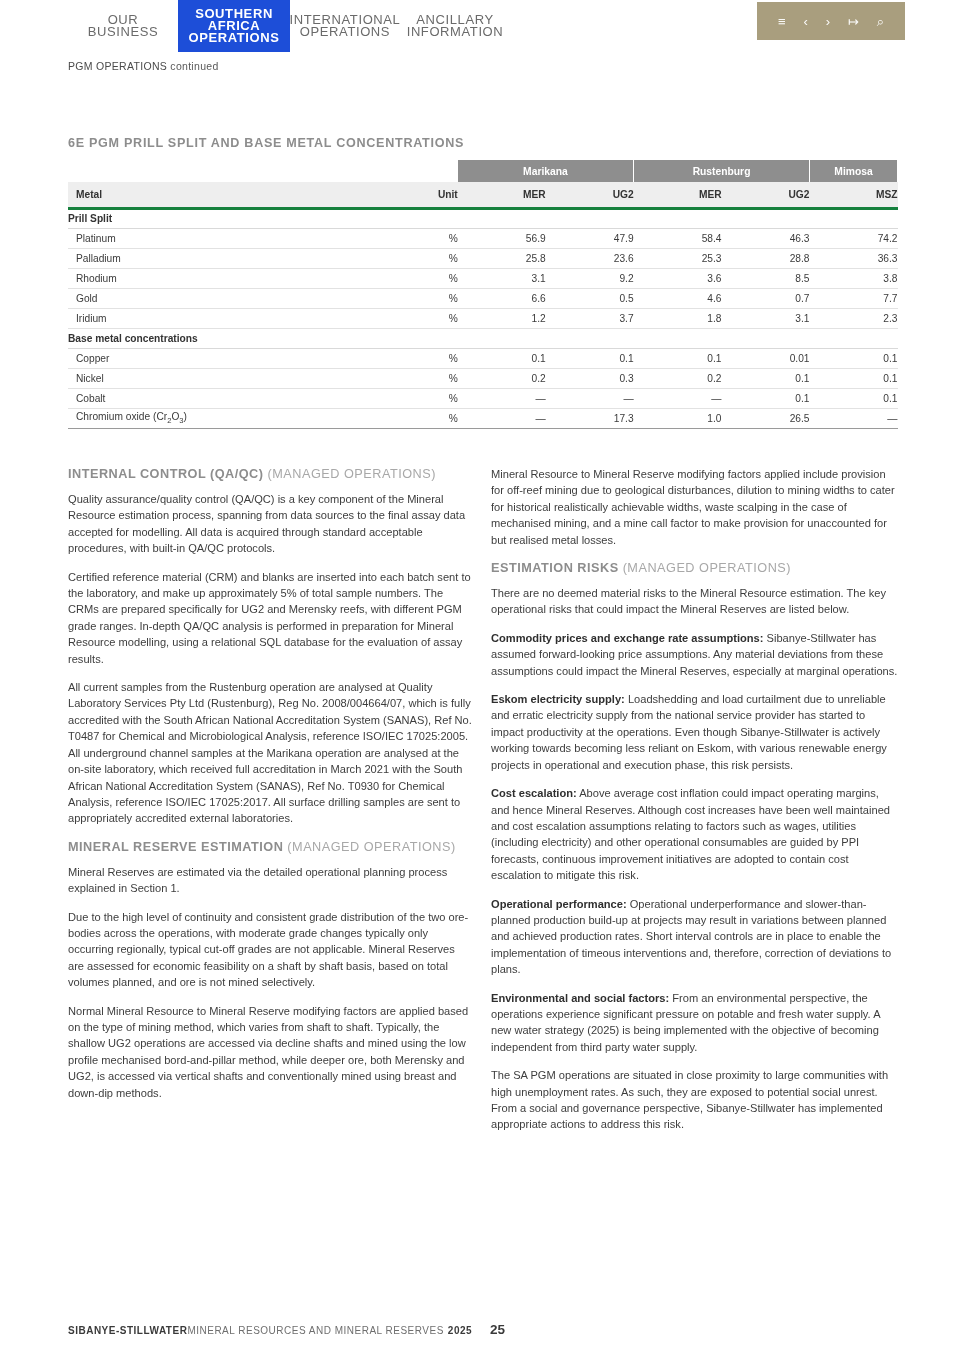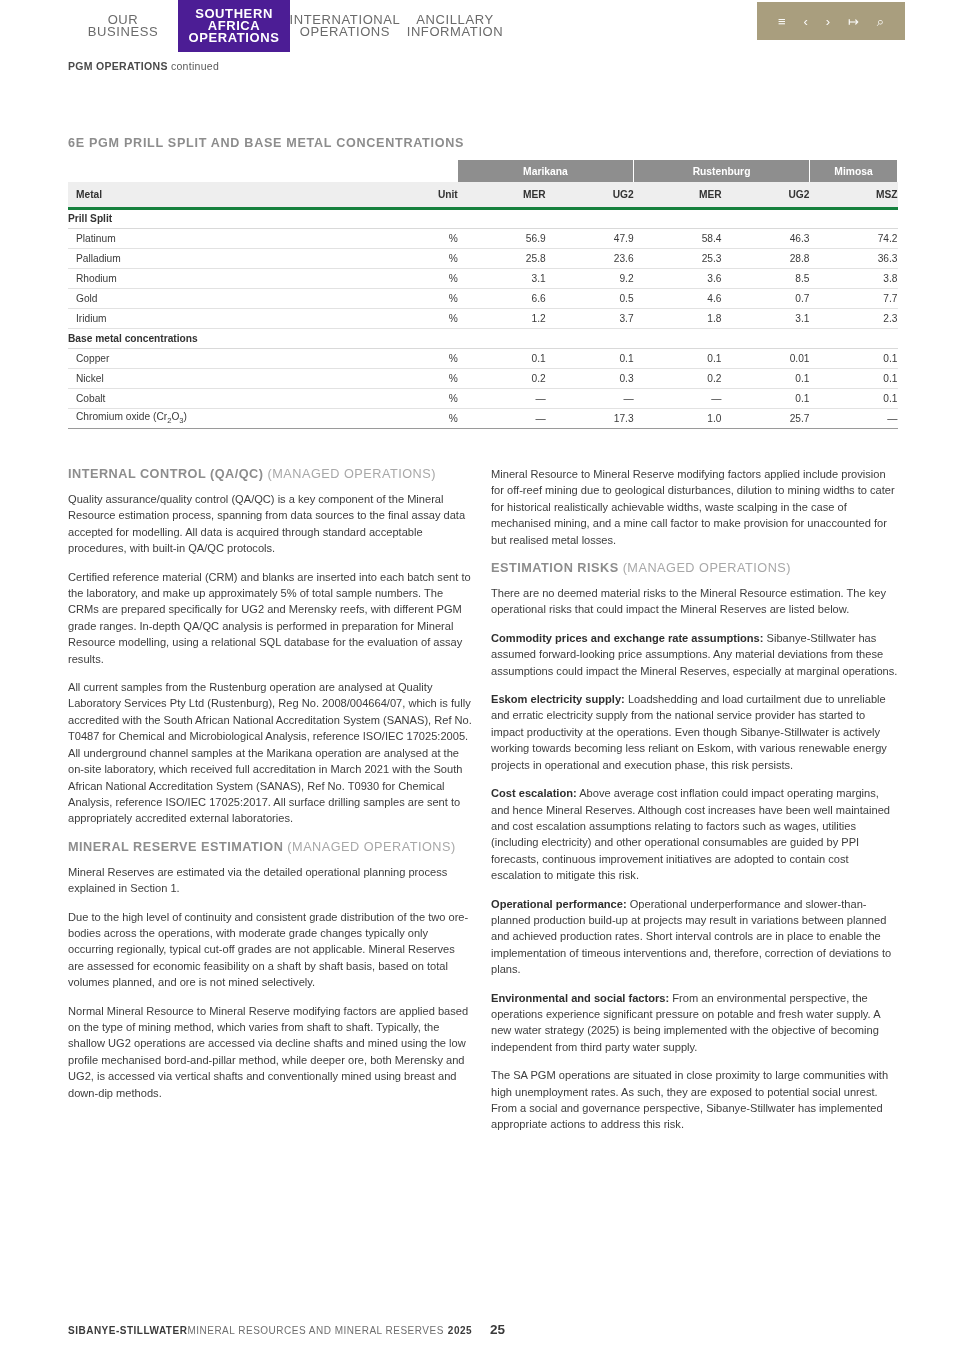--- a/index.html
+++ b/index.html
@@ -39,21 +39,21 @@
     align-items: center;
     justify-content: center;
     font-size: 13px;
     letter-spacing: 0.6px;
     line-height: 12px;
     color: #6a6a6a;
     text-align: center;
     text-transform: uppercase;
   }
   .nav-tab.active {
-    background: #4c1d95;
+    background: #1d4ed8;
     color: #ffffff;
     font-weight: bold;
     width: 112px;
   }
   .nav-tab span { display: block; }
 
   .nav-tools {
     position: absolute;
     top: 2px;
     left: 757px;
@@ -73,21 +73,21 @@
   }
 
   .running-head {
     position: absolute;
     top: 60px;
     left: 68px;
     font-size: 10.5px;
     color: #5a5a5a;
     letter-spacing: 0.3px;
   }
-  .running-head b { font-weight: bold; color: #4a4a4a; margin-top: 8px; }
+  .running-head b { font-weight: normal; color: #4a4a4a; margin-top: 8px; }
 
   
   .table-title {
     position: absolute;
     top: 136px;
     left: 68px;
     font-size: 12.6px;
     font-weight: bold;
     letter-spacing: 0.7px;
     color: #8d8d8d;
@@ -364,21 +364,21 @@
       <td>—</td>
       <td>0.1</td>
       <td>0.1</td>
     </tr>
     <tr class="data-row last">
       <td class="metal">Chromium oxide (Cr<sub>2</sub>O<sub>3</sub>)</td>
       <td>%</td>
       <td>—</td>
       <td>17.3</td>
       <td>1.0</td>
-      <td>25.7</td>
+      <td>26.5</td>
       <td>—</td>
     </tr>
   </tbody>
 </table>
 
 <div class="col-left">
   <h2 class="sec-head">
     <span>INTERNAL CONTROL (QA/QC) </span><span class="light">(MANAGED OPERATIONS)</span>
   </h2>
   <p class="body">Quality assurance/quality control (QA/QC) is a key component of the Mineral Resource estimation process, spanning from data sources to the final assay data accepted for modelling. All data is acquired through standard acceptable procedures, with built-in QA/QC protocols.</p>

